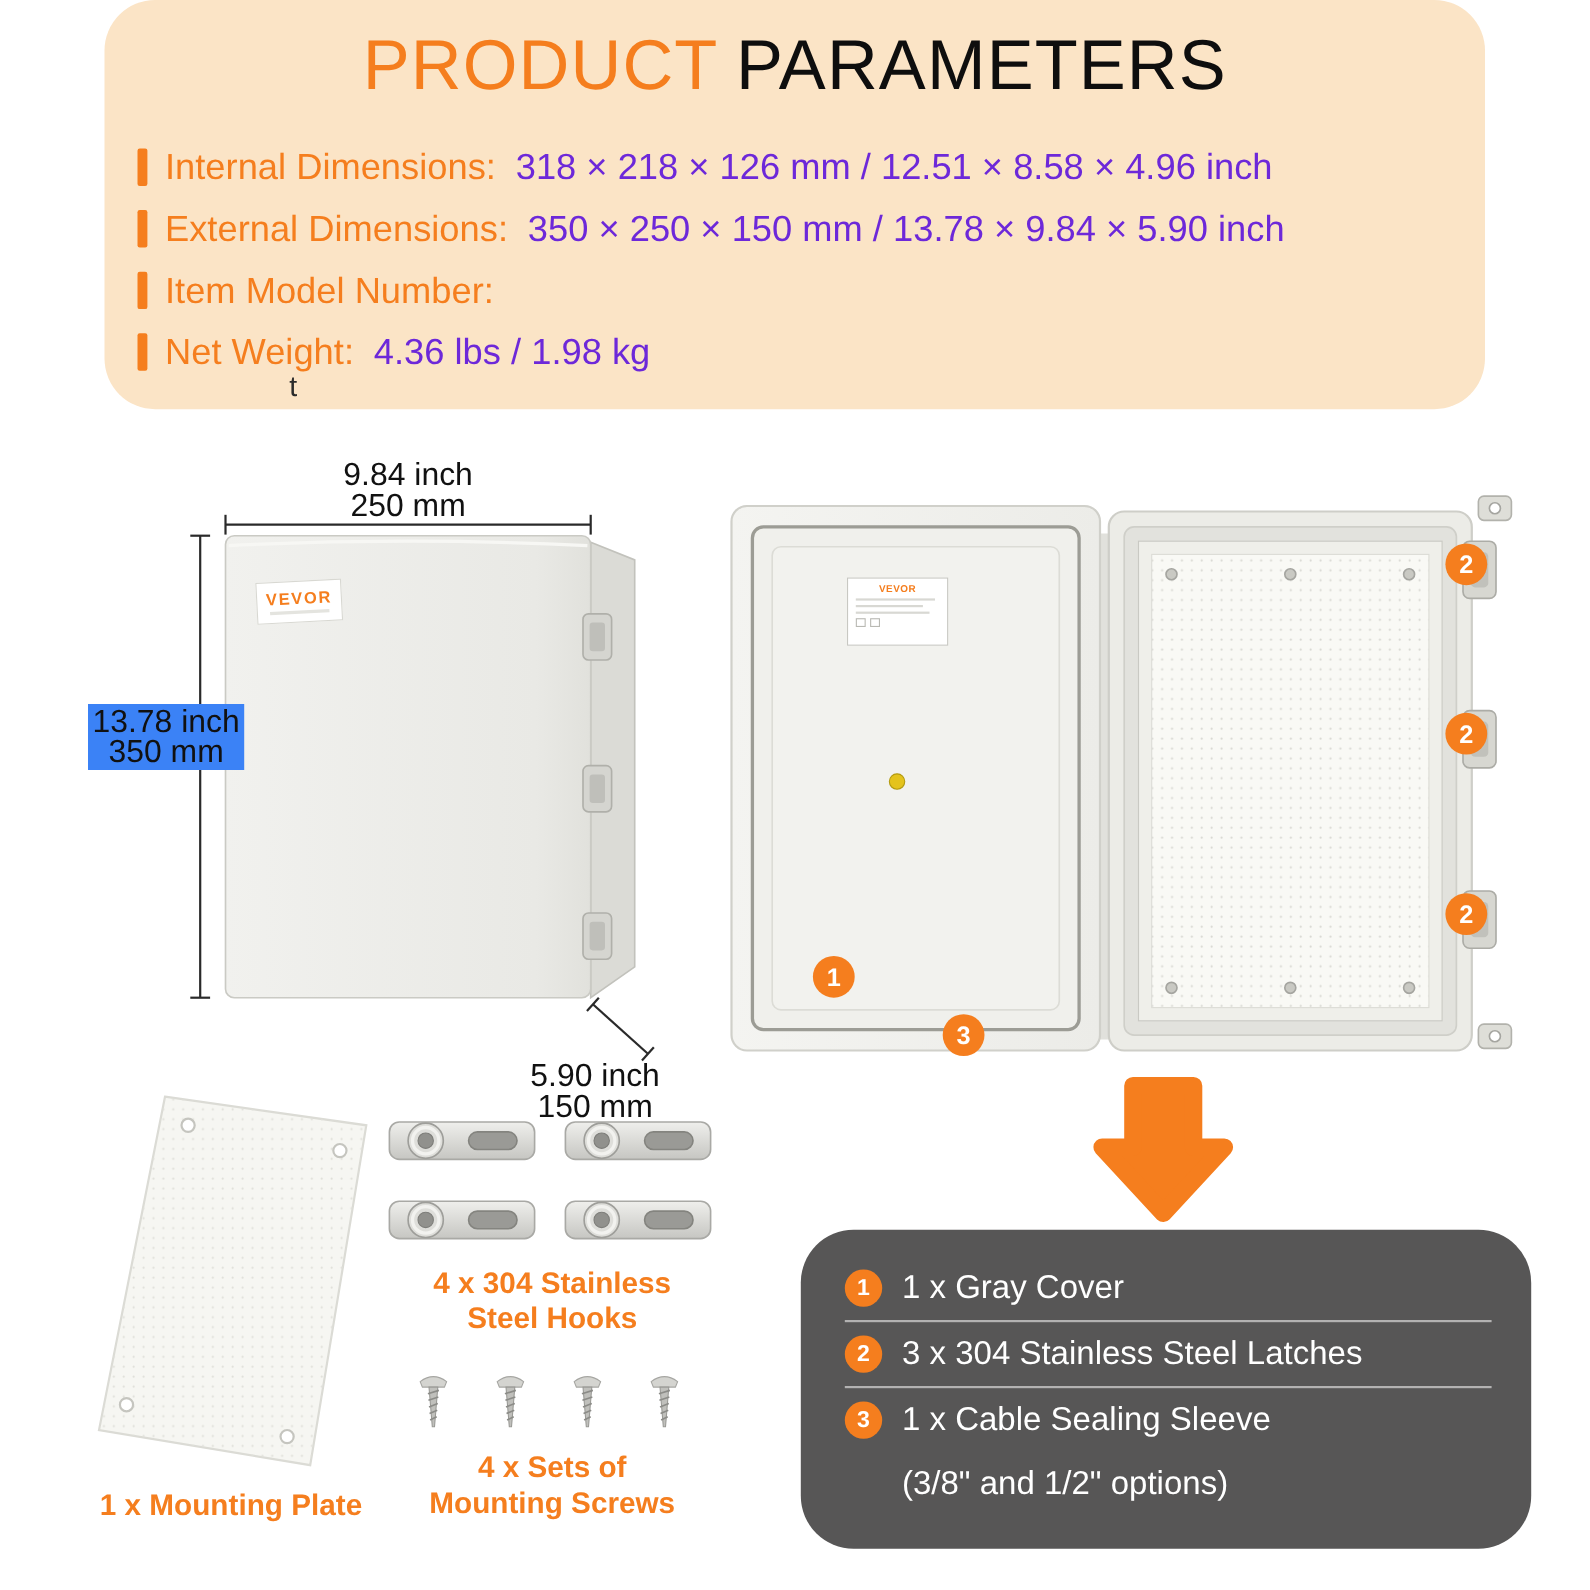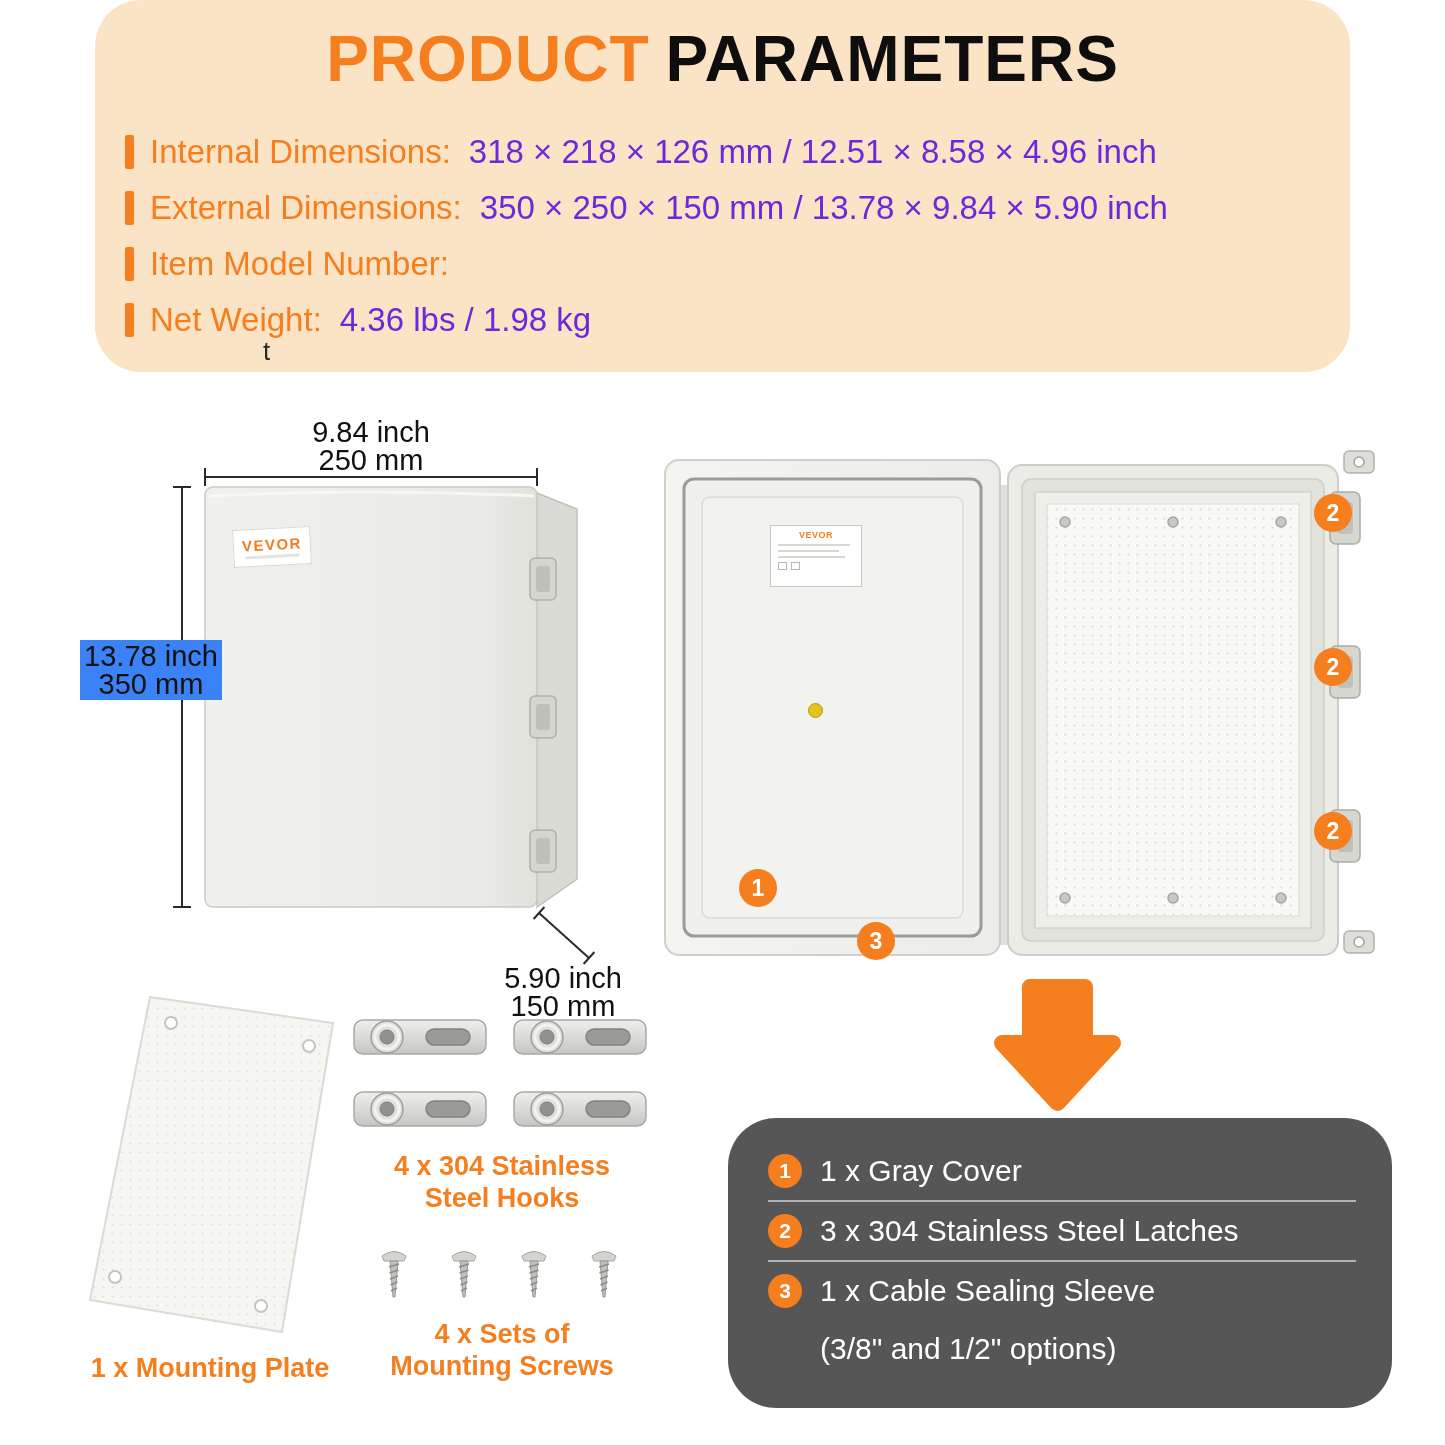--- a/index.html
+++ b/index.html
@@ -14,40 +14,40 @@
 
   
   .header-panel {
     position:absolute; left:95px; top:0; width:1255px; height:372px;
     background:var(--cream,#FBE4C6);
     border-radius:46px;
     padding-top:24px;
   }
   .page-title {
     text-align:center;
-    font-size:64px; font-weight:700; letter-spacing:1px;
+    font-size:64px; font-weight:400; letter-spacing:1px;
     color:#0e0e0e; line-height:70px;
   }
   .title-orange { color:var(--orange,#F57E1E); margin-right:16px; }
   .params { margin:30px 0 0 30px; }
   .param-row { display:flex; align-items:center; height:56px; font-size:33px; }
   .accent-bar {
     width:9px; height:34px; background:var(--orange,#F57E1E);
     border-radius:2px; margin-right:16px; flex:0 0 9px;
   }
   .param-label { color:var(--orange,#F57E1E); font-weight:400; margin-right:18px; white-space:nowrap; }
   .param-value { color:#6d28d9; white-space:nowrap;text-align:center; }
   .stray-char { position:absolute; left:168px; top:336px; font-size:26px; color:#2b2b2b; }
 
   
   .closed-box-figure { position:absolute; left:80px; top:418px; width:580px; height:615px; }
   .dim-label { position:absolute; text-align:center; font-size:29px; color:#111; line-height:28px; }
   .dim-w { left:125px; top:0; width:332px; }
   .dim-h { left:0; top:222px; width:142px; background:#3b82f6; padding:2px 0; }
-  .dim-d { left:398px; top:546px; width:170px; }
+  .dim-d { left:376px; top:546px; width:170px; }
   .vevor-label {
     position:absolute; left:153px; top:110px; width:78px; height:38px;
     background:#ffffff; border:1px solid #D8D8D2; transform:rotate(-3deg);
     display:flex; flex-direction:column; align-items:center; justify-content:center;
   }
   .vevor-text { color:var(--orange,#F57E1E); font-weight:700; font-size:15px; letter-spacing:1.5px; }
   .vevor-line { width:70%; height:3px; background:#E4E4DF; margin-top:2px; }
 
   
   .open-box-figure { position:absolute; left:650px; top:445px; width:745px; height:552px; }

